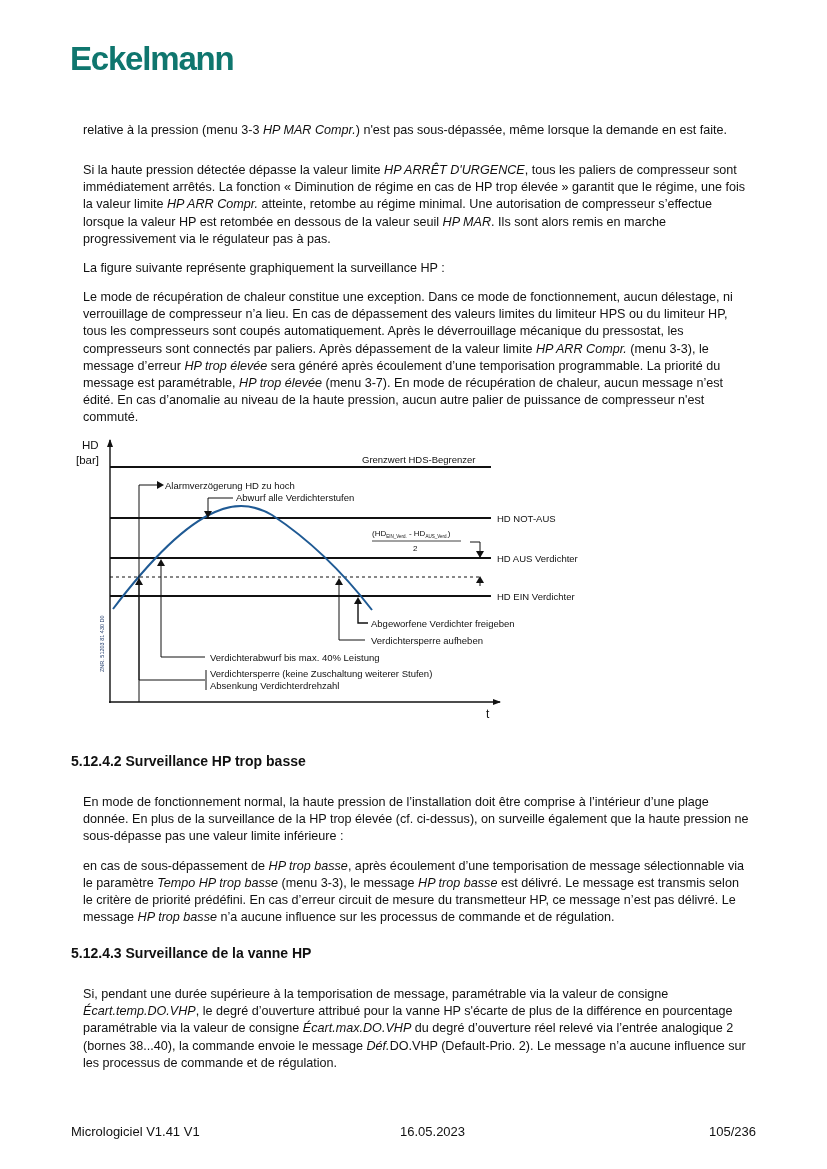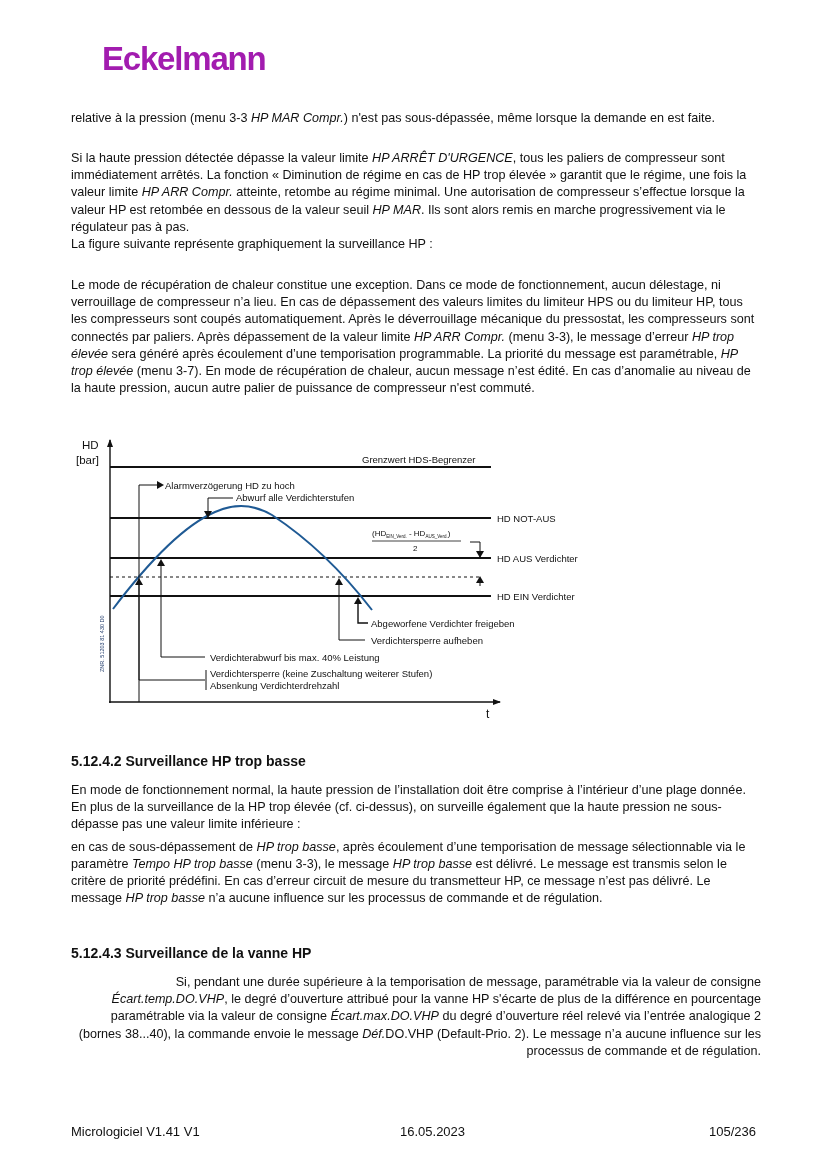--- a/index.html
+++ b/index.html
@@ -1,21 +1,21 @@
 <!DOCTYPE html>
 <html><head>
 <meta charset="utf-8">
 <style>
   html, body { margin: 0; padding: 0; background: #ffffff; }
   body { width: 827px; height: 1169px; position: relative; overflow: hidden;
          font-family: "Liberation Sans", sans-serif; color: #111; }
   .logo { position: absolute; left: 70px; top: 40px; font-family: "Liberation Sans", sans-serif;
-          font-weight: bold; font-size: 33px; letter-spacing: -1.2px; color: #a21caf; margin-left: 32px; }
+          font-weight: bold; font-size: 33px; letter-spacing: -1.2px; color: #0f766e; }
   .content { position: absolute; left: 71px; width: 690px; font-size: 12.6px; line-height: 17.2px; }
-  .content p { margin: 0; }
+  .content p { margin: 12px; }
   .b { font-weight: bold; }
   .i { font-style: italic; }
   h3 { margin: 0; font-size: 14px; font-weight: bold; position: absolute; left: 71px; }
   .footer { position: absolute; top: 1124px; font-size: 13px; }
   svg text { font-family: "Liberation Sans", sans-serif; }
 </style>
 </head>
 <body>
 
 <div class="logo">Eckelmann</div>
@@ -102,19 +102,19 @@
   <text x="0" y="0" font-size="5.5" fill="#1f3a6a" transform="translate(104,672) rotate(-90)">ZNR. 51203 81 430 D0</text>
 </svg>
 
 <h3 style="top:753px;">5.12.4.2  Surveillance HP trop basse</h3>
 <div class="content" style="top:782px;">
   <p style="margin-bottom:5px;">En mode de fonctionnement normal, la haute pression de l’installation doit être comprise à l’intérieur d’une plage donnée. En plus de la surveillance de la HP trop élevée (cf. ci-dessus), on surveille également que la haute pression ne sous-dépasse pas une valeur limite inférieure :</p>
   <p><span>en cas de sous-dépassement de </span><span class="i">HP trop basse</span><span>, après écoulement d’une temporisation de message sélectionnable via le paramètre </span><span class="i">Tempo HP trop basse</span><span> (menu 3-3), le message </span><span class="i">HP trop basse</span><span> est délivré. Le message est transmis selon le critère de priorité prédéfini. En cas d’erreur circuit de mesure du transmetteur HP, ce message n’est pas délivré. Le message </span><span class="i">HP trop basse</span><span> n’a aucune influence sur les processus de commande et de régulation.</span></p>
 </div>
 
 <h3 style="top:945px;">5.12.4.3  Surveillance de la vanne HP</h3>
-<div class="content" style="top:974px;text-align:right;">
+<div class="content" style="top:974px;">
   <p><span>Si, pendant une durée supérieure à la temporisation de message, paramétrable via la valeur de consigne </span><span class="i">Écart.temp.DO.VHP</span><span>, le degré d’ouverture attribué pour la vanne HP s'écarte de plus de la différence en pourcentage paramétrable via la valeur de consigne </span><span class="i">Écart.max.DO.VHP</span><span> du degré d’ouverture réel relevé via l’entrée analogique 2 (bornes 38...40), la commande envoie le message </span><span class="i">Déf.</span><span>DO.VHP (Default-Prio. 2). Le message n’a aucune influence sur les processus de commande et de régulation.</span></p>
 </div>
 
 <div class="footer" style="left:71px;">Micrologiciel V1.41 V1</div>
 <div class="footer" style="left:400px;">16.05.2023</div>
 <div class="footer" style="right:71px;">105/236</div>
 
 </body></html>

